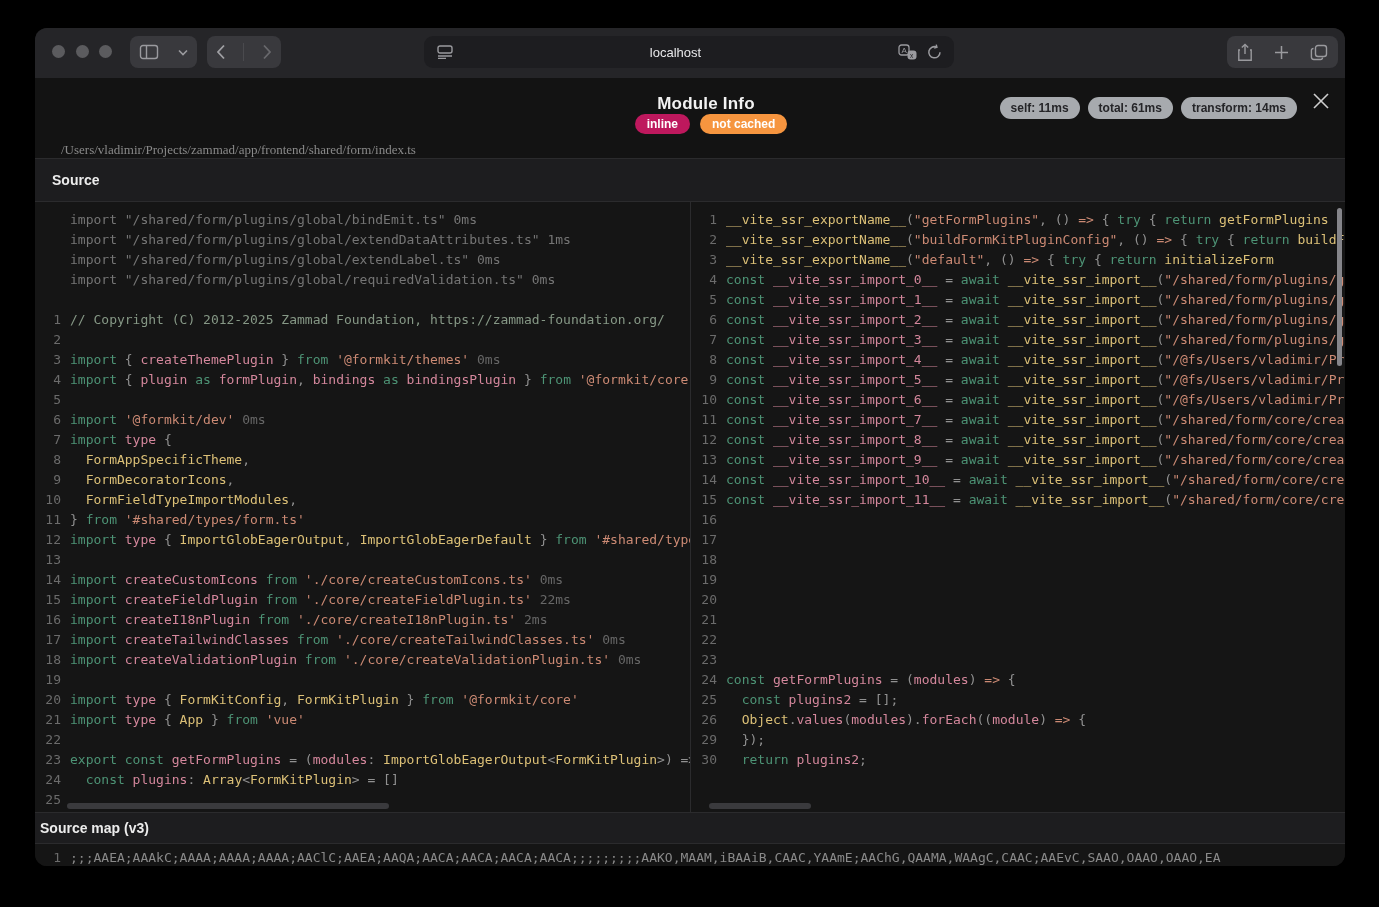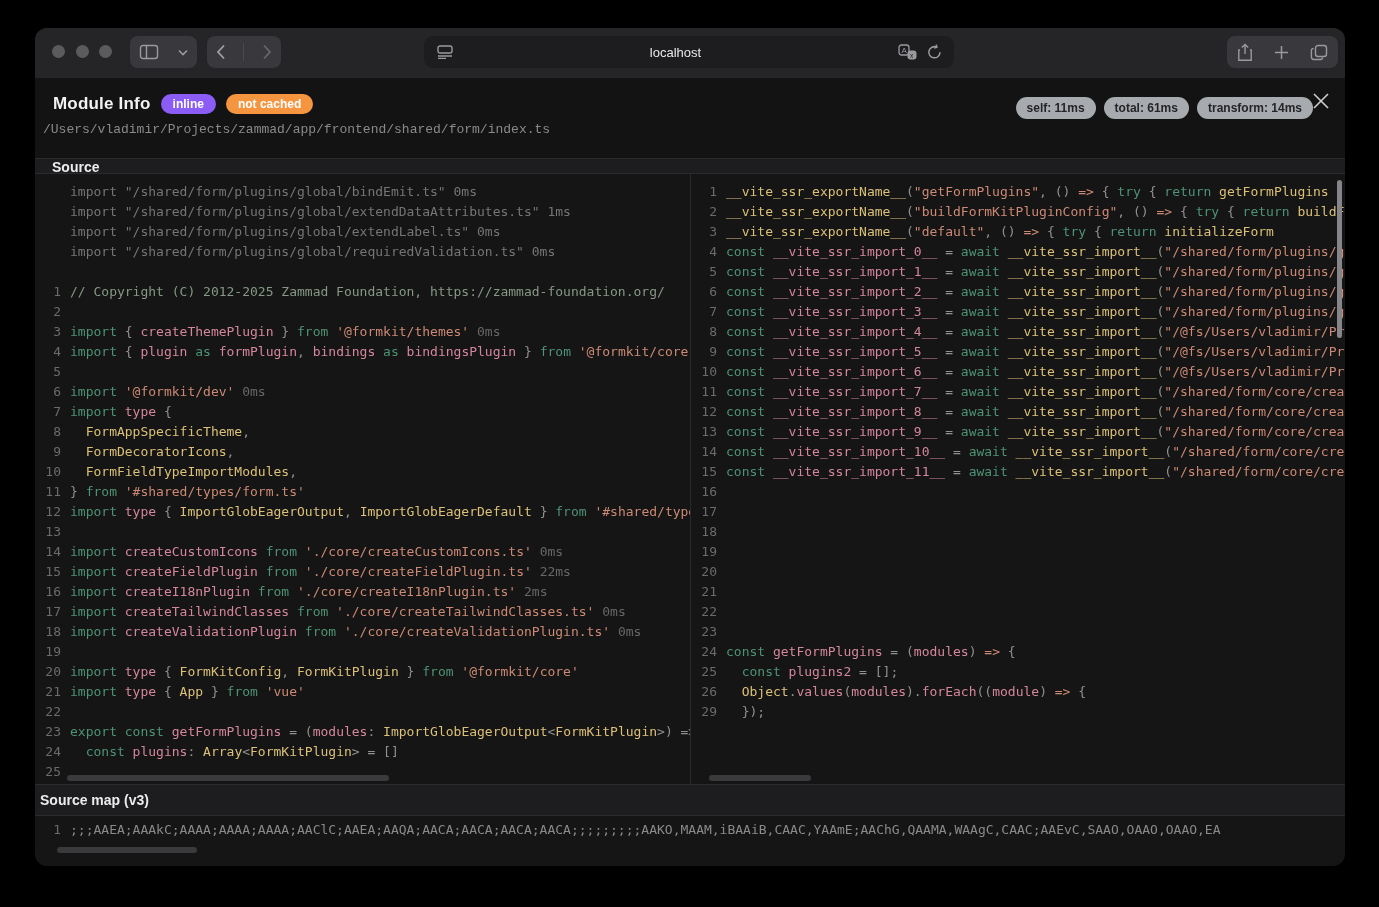--- a/index.html
+++ b/index.html
@@ -10,33 +10,33 @@
   .toolbar{position:relative;height:50px;background:#252528;}
   .tl{position:absolute;top:17px;width:13px;height:13px;border-radius:50%;background:#5b5b5e;}
   .pill{position:absolute;top:8px;height:32px;background:#39393d;border-radius:8px;
     display:flex;align-items:center;justify-content:space-around;}
   .urlbar{position:absolute;top:8px;left:389px;width:530px;height:32px;background:#1d1d20;
     border-radius:9px;display:flex;align-items:center;}
   .url-text{flex:1;text-align:center;color:#e9e9eb;font-size:13px;}
   svg.ic{display:block;}
   
   .mi{position:relative;height:80px;background:#131313;}
-  .mi-row{display:flex;align-items:center;padding:16px 0 0 18px;}
+  .mi-row{display:flex;align-items:center;padding:16px 0 0 32px;flex-direction:column;}
   .mi-title{color:#f2f2f2;font-size:17px;font-weight:bold;letter-spacing:.2px;}
   .badge{margin-left:10px;color:#fff;font-size:12px;font-weight:bold;
     padding:4px 12px;border-radius:11px;line-height:1;}
-  .mi-path{margin:8px 0 0 8px;font-family:Liberation Mono, monospace;
+  .mi-path{margin:8px 0 0 26px;font-family:Liberation Serif, serif;
     font-size:13px;color:#8a8a8a;}
-  .timing-group{position:absolute;top:19px;right:32px;display:flex;gap:8px;}
+  .timing-group{position:absolute;top:19px;right:48px;display:flex;gap:8px;}
   .timing{background:#a7aaae;color:#252528;font-size:12px;font-weight:bold;
     padding:5px 11px;border-radius:12px;line-height:1;}
   .mi-close{position:absolute;top:12px;right:13px;width:22px;height:22px;cursor:pointer;}
   
-  .phead-row{display:flex;height:16px;background:#1d1d1f;
-    border-top:1px solid #2b2b2d;border-bottom:1px solid #2b2b2d;box-sizing:border-box;flex-direction:column;}
+  .phead-row{display:flex;height:44px;background:#1d1d1f;
+    border-top:1px solid #2b2b2d;border-bottom:1px solid #2b2b2d;box-sizing:border-box;}
   .phead{width:655px;box-sizing:border-box;display:flex;align-items:center;padding-left:17px;
     color:#ececec;font-size:14px;font-weight:bold;}
   .phead + .phead{border-left:1px solid #2b2b2d;}
   .code-row-wrap{display:flex;height:610px;}
   .panel{width:655px;box-sizing:border-box;overflow:hidden;position:relative;
     padding-top:8px;background:#151515;}
   .panel + .panel{border-left:1px solid #2b2b2d;}
   .code-row{display:flex;height:20px;line-height:20px;
     font-family:"DejaVu Sans Mono",monospace;font-size:13px;}
   .ln{width:26px;flex:none;text-align:right;color:#6b6b6b;}
@@ -116,21 +116,21 @@
         <rect x="5.5" y="1.5" width="11" height="11" rx="2.5" fill="none" stroke="#9a9a9e" stroke-width="1.4"></rect>
         <path d="M3.5 4.5 H3.4 A2 2 0 0 0 1.4 6.5 V13.1 A2.4 2.4 0 0 0 3.8 15.5 H10.5 A2 2 0 0 0 12.5 13.5" fill="none" stroke="#9a9a9e" stroke-width="1.4"></path>
       </svg>
     </div>
   </div>
 
   <div class="mi">
     <div class="mi-row">
       <span class="mi-title">Module Info</span>
       <span id="module-badges" style="display:flex">
-          <span class="badge" style="background: #8b5cf6;">inline</span>
+          <span class="badge" style="background: #be185d;">inline</span>
           <span class="badge" style="background: rgb(246, 149, 63);">not cached</span>
         </span>
     </div>
     <div class="mi-path">/Users/vladimir/Projects/zammad/app/frontend/shared/form/index.ts</div>
     <div class="timing-group" id="timing-badges">
         <span class="timing">self: 11ms</span>
         <span class="timing">total: 61ms</span>
         <span class="timing">transform: 14ms</span>
       </div>
     <svg class="mi-close" viewBox="0 0 22 22">
@@ -374,20 +374,24 @@
             <span class="lc"><span class="tok-k">  const</span><span class="tok-i"> plugins2</span><span class="tok-p"> = [];</span></span>
           </div>
           <div class="code-row">
             <span class="ln">26</span>
             <span class="lc"><span class="tok-p">  </span><span class="tok-t">Object</span><span class="tok-p">.</span><span class="tok-i">values</span><span class="tok-p">(</span><span class="tok-i">modules</span><span class="tok-p">).</span><span class="tok-i">forEach</span><span class="tok-p">((</span><span class="tok-i">module</span><span class="tok-p">) </span><span class="tok-s">=&gt;</span><span class="tok-p"> {</span></span>
           </div>
           <div class="code-row">
             <span class="ln">29</span>
             <span class="lc"><span class="tok-p">  });</span></span>
           </div>
+          <div class="code-row">
+            <span class="ln">30</span>
+            <span class="lc"><span class="tok-k">  return</span><span class="tok-i"> plugins2</span><span class="tok-p">;</span></span>
+          </div>
         </div>
       <div class="sb sb-v" style="right:3px;top:6px;width:5px;height:158px"></div>
       <div class="sb" style="left:18px;bottom:3px;width:102px;height:6px"></div>
     </div>
   </div>
 
   <div class="sm-head">Source map (v3)</div>
   <div class="sm-body">
     <div id="sourcemap-code">
         <div class="code-row">

